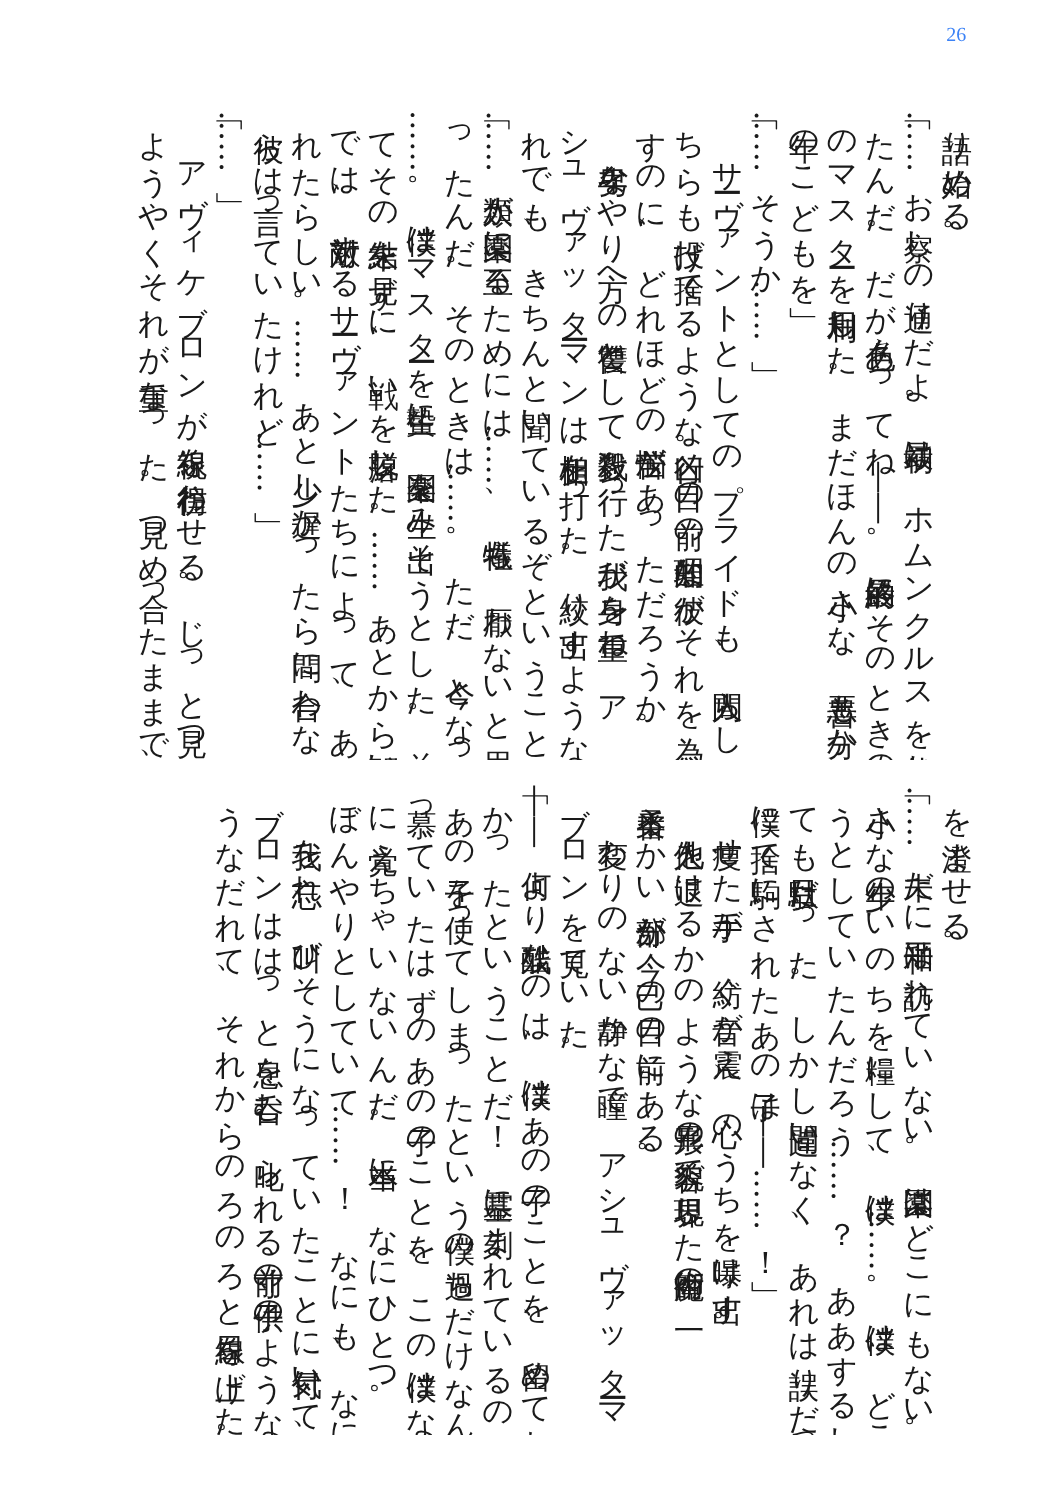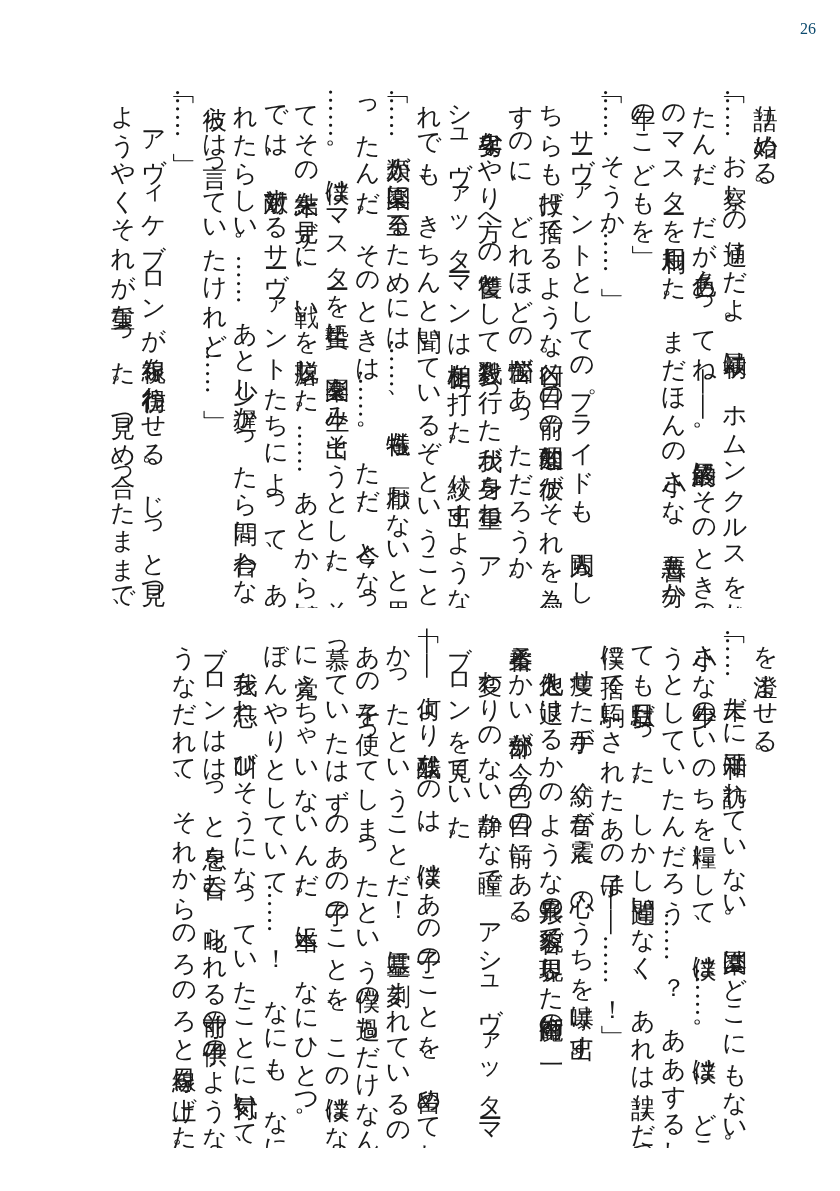--- a/index.html
+++ b/index.html
@@ -11,26 +11,26 @@
       width: 840px;
       height: 1191px;
       position: relative;
       overflow: hidden;
       font-family: "DejaVu Serif", "Liberation Serif", serif;
       color: #1a1a1a;
     }
     .page-number {
       position: absolute;
       top: 20px;
-      left: 788px;
+      left: 745px;
       width: 40px;
       text-align: center;
       font-family: "Liberation Serif", "DejaVu Serif", serif;
       font-size: 16px;
-      color: #0c4a6e;
+      color: #3b82f6;
     }
     .tier {
       position: absolute;
       left: 90px;
       width: 690px;
       writing-mode: vertical-rl;
       -webkit-writing-mode: vertical-rl;
       font-size: 24.5px;
       line-height: 30.6px;
       letter-spacing: 0.4px;

